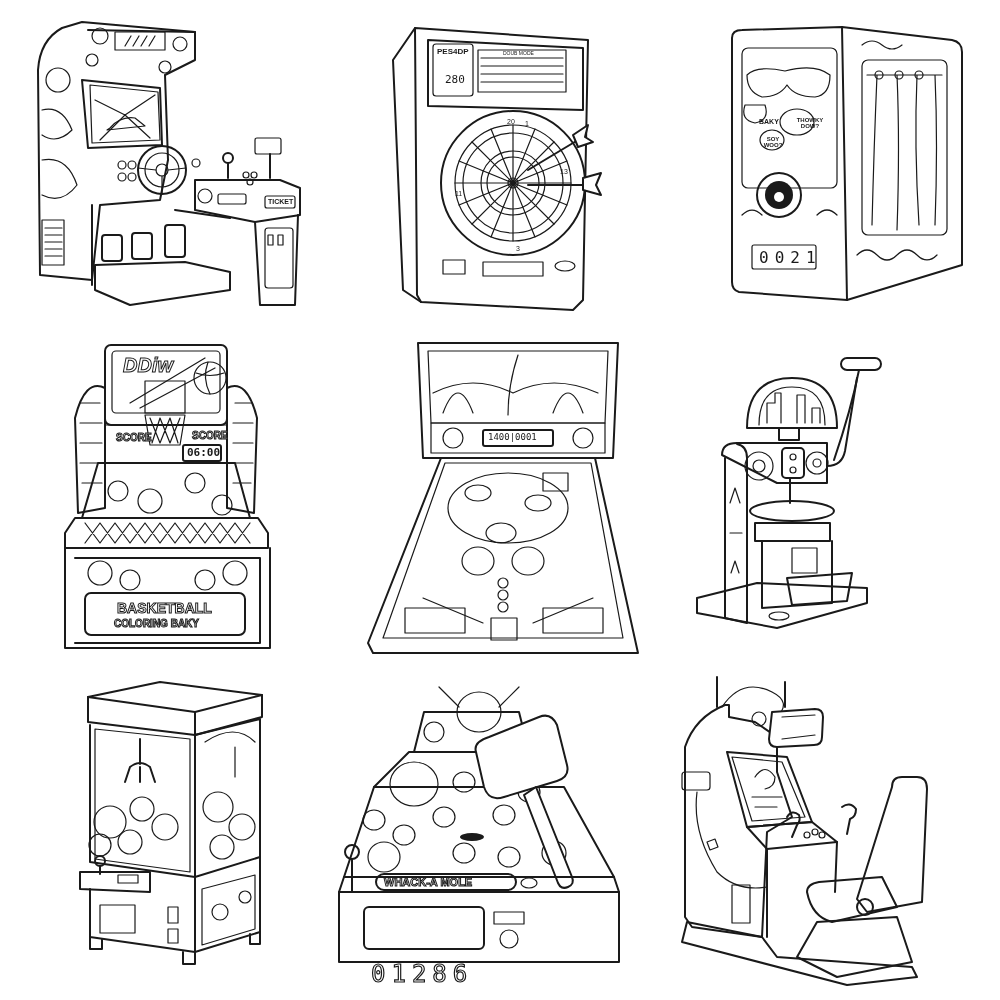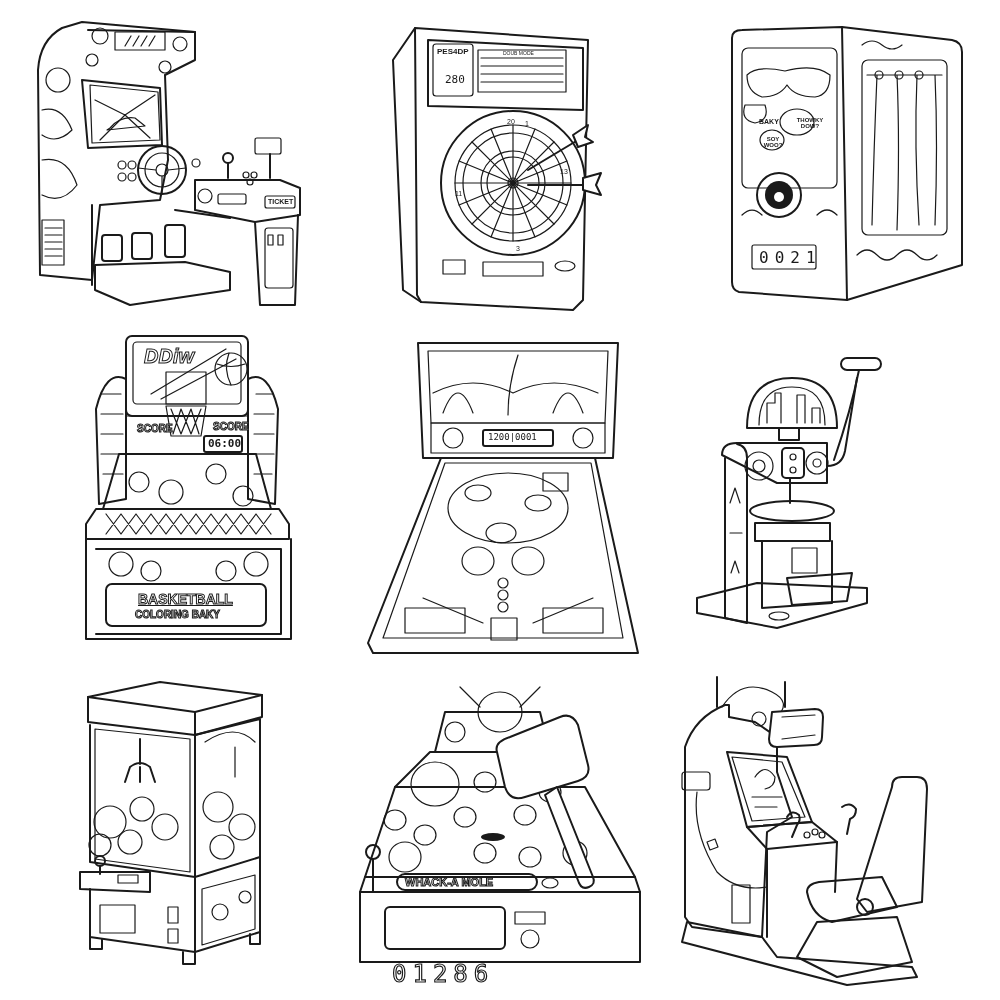--- a/index.html
+++ b/index.html
@@ -128,21 +128,21 @@
       <path class="th" d="M75,215 q10,-10 20,0 M150,215 q10,-10 20,0 M195,45 q10,-8 20,0 q10,8 20,0"></path>
     </svg>
     <div class="lbl" style="left:92px;top:118px;font-size:7px;font-weight:bold;">BAKY</div>
     <div class="lbl" style="left:128px;top:117px;font-size:6px;font-weight:bold;white-space:normal;width:30px;text-align:center;">THOWKY DOW?</div>
     <div class="lbl" style="left:96px;top:136px;font-size:6px;font-weight:bold;white-space:normal;width:20px;text-align:center;">SOY WOO?</div>
     <div class="lbl" style="left:92px;top:250px;font-size:16px;letter-spacing:6px;font-family:'DejaVu Sans Mono',monospace;">
       <span>0</span><span>0</span><span>2</span><span>1</span>
     </div>
   </div>
 
-  <div class="cell" style="left:0;top:324px;margin-left:21px;">
+  <div class="cell" style="left:0;top:333px;">
     <svg viewBox="0 0 333 333">
       <rect class="ln" x="105" y="12" width="122" height="80" rx="6"></rect>
       <rect class="th" x="112" y="18" width="108" height="62" rx="4"></rect>
       <path class="th" d="M130,70 L205,25 M140,75 L215,35"></path>
       <circle class="th" cx="210" cy="45" r="16"></circle>
       <path class="th" d="M196,40 q14,5 28,0 M208,29 q-6,16 2,32"></path>
       <rect class="th" x="145" y="48" width="40" height="32"></rect>
       <path class="th" d="M145,82 h40 l-5,30 h-30 z"></path>
       <path class="th" d="M150,85 l10,25 M160,85 l10,25 M170,85 l8,25 M180,85 l-10,25 M170,85 l-10,25 M160,85 l-8,25"></path>
       <path class="ln" d="M75,85 q10,-40 30,-30 L105,175 L78,180 Z"></path>
@@ -162,21 +162,21 @@
       <rect class="ln" x="85" y="260" width="160" height="42" rx="6"></rect>
       <circle class="th" cx="100" cy="240" r="12"></circle>
         <circle class="th" cx="235" cy="240" r="12"></circle>
         <circle class="th" cx="130" cy="247" r="10"></circle>
         <circle class="th" cx="205" cy="247" r="10"></circle>
     </svg>
     <div class="lbl" style="left:123px;top:22px;font-size:20px;font-style:italic;font-weight:bold;color:#fff;-webkit-text-stroke:1px #1a1a1a;">DDiw</div>
     <div class="lbl outl" style="left:116px;top:100px;font-size:10px;">SCORE</div>
     <div class="lbl outl" style="left:192px;top:98px;font-size:10px;">SCORE</div>
     <div class="lbl" style="left:187px;top:114px;font-size:11px;font-family:'DejaVu Sans Mono',monospace;font-weight:bold;">06:00</div>
-    <div class="lbl outl" style="left:117px;top:268px;font-size:14px;text-decoration:underline;">BASKETBALL</div>
+    <div class="lbl outl" style="left:117px;top:268px;font-size:14px;">BASKETBALL</div>
     <div class="lbl outl" style="left:114px;top:286px;font-size:10px;">COLORING BAKY</div>
   </div>
 
   <div class="cell" style="left:333px;top:333px;">
     <svg viewBox="0 0 333 333">
       <path class="ln" d="M85,10 L285,10 L280,125 L90,125 Z"></path>
       <path class="th" d="M95,18 L275,18 L272,90 L98,90 Z"></path>
       <path class="th" d="M185,22 q-10,30 -10,60 M110,80 q15,-40 30,0 M220,80 q15,-40 30,0 M100,60 q40,-20 80,0 q40,-20 85,0"></path>
       <rect class="th" x="98" y="90" width="174" height="30"></rect>
       <circle class="th" cx="120" cy="105" r="10"></circle>
@@ -193,21 +193,21 @@
       <rect class="th" x="210" y="140" width="25" height="18"></rect>
       <path class="th" d="M90,265 L150,290 M260,265 L200,290"></path>
       <rect class="th" x="72" y="275" width="60" height="25"></rect>
         <rect class="th" x="210" y="275" width="60" height="25"></rect>
       <rect class="th" x="158" y="285" width="26" height="22"></rect>
       <circle class="th" cx="170" cy="250" r="5"></circle>
         <circle class="th" cx="170" cy="262" r="5"></circle>
         <circle class="th" cx="170" cy="274" r="5"></circle>
     </svg>
     <div class="lbl" style="left:155px;top:100px;font-size:9px;font-family:'DejaVu Sans Mono',monospace;">
-      <span>1200</span>|<span>0001</span>
+      <span>1400</span>|<span>0001</span>
     </div>
   </div>
 
   <div class="cell" style="left:667px;top:333px;">
     <svg viewBox="0 0 333 333">
       <path class="ln" d="M80,95 q0,-50 45,-50 q45,0 45,50 Z"></path>
       <path class="th" d="M92,92 q0,-38 33,-38 q33,0 33,38 M100,90 v-20 h8 v-10 h6 v30 M130,90 v-28 h8 v28 M145,90 v-15 h8 v15"></path>
       <rect class="ln" x="112" y="95" width="20" height="12"></rect>
       <path class="ln" d="M55,122 q0,-12 15,-12 L160,110 L160,150 L110,150 Z"></path>
       <path class="ln" d="M58,125 L58,285 L80,290 L80,125 q0,-12 -10,-14"></path>
@@ -258,21 +258,21 @@
       <rect class="th" x="100" y="238" width="35" height="28"></rect>
       <rect class="th" x="168" y="240" width="10" height="16"></rect>
         <rect class="th" x="168" y="262" width="10" height="14"></rect>
       <path class="th" d="M202,222 L255,208 L255,262 L202,278 Z"></path>
       <circle class="th" cx="220" cy="245" r="8"></circle>
         <circle class="th" cx="245" cy="230" r="6"></circle>
       <path class="ln" d="M90,270 v12 h12 v-10 M195,285 v12 h-12 v-12 M260,265 v12 h-10 v-10"></path>
     </svg>
   </div>
 
-  <div class="cell" style="left:335px;top:667px;">
+  <div class="cell" style="left:314px;top:667px;">
     <svg viewBox="0 0 333 333">
       <path class="ln" d="M110,45 L205,45 L210,65 L200,85 L100,85 Z"></path>
       <ellipse class="th" cx="165" cy="45" rx="22" ry="20"></ellipse>
       <path class="th" d="M145,40 l-20,-20 M185,40 l20,-20"></path>
       <circle class="th" cx="120" cy="65" r="10"></circle>
       <path class="ln" d="M95,85 L200,85 L200,120 L60,120 Z"></path>
       <path class="ln" d="M60,120 L250,120 L300,210 L30,210 Z"></path>
       <ellipse class="th" cx="100" cy="117" rx="24" ry="22"></ellipse>
       <ellipse class="th" cx="60" cy="153" rx="11" ry="10"></ellipse>
         <ellipse class="th" cx="90" cy="168" rx="11" ry="10"></ellipse>

